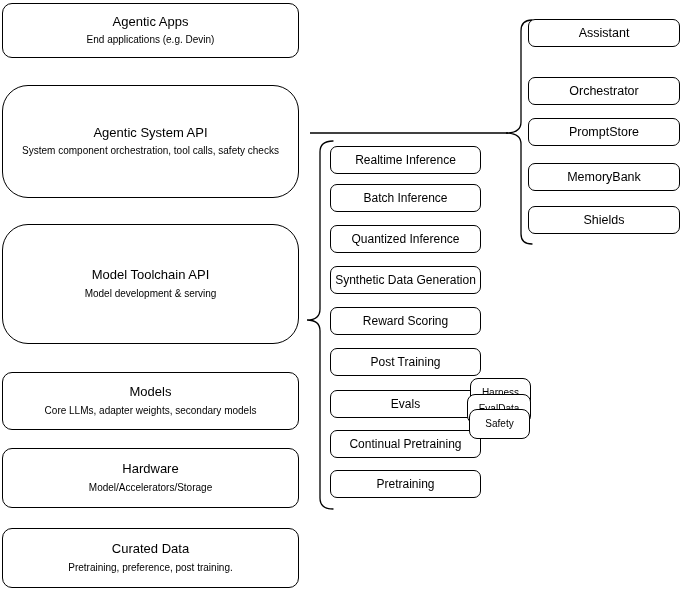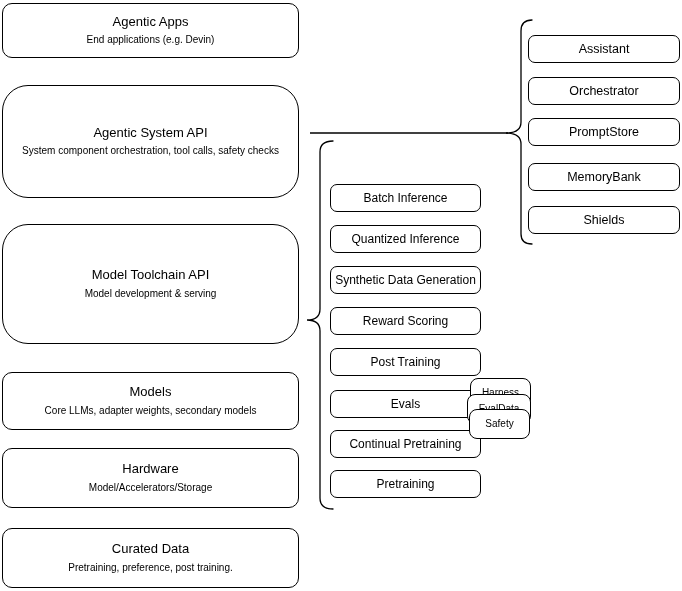--- a/index.html
+++ b/index.html
@@ -101,32 +101,33 @@
   <div class="node stack-box" style="top:448px;height:60px;">
     <div class="box-title">Hardware</div>
     <div class="box-subtitle">Model/Accelerators/Storage</div>
   </div>
 
   <div class="node stack-box" style="top:528px;height:60px;">
     <div class="box-title">Curated Data</div>
     <div class="box-subtitle">Pretraining, preference, post training.</div>
   </div>
 
+  <div class="node mid-node" style="top:146px;">Realtime Inference</div>
   <div class="node mid-node" style="top:184px;">Batch Inference</div>
   <div class="node mid-node" style="top:225px;">Quantized Inference</div>
   <div class="node mid-node" style="top:266px;">Synthetic Data Generation</div>
   <div class="node mid-node" style="top:307px;">Reward Scoring</div>
   <div class="node mid-node" style="top:348px;">Post Training</div>
   <div class="node mid-node" style="top:390px;">Evals</div>
   <div class="node mid-node" style="top:430px;">Continual Pretraining</div>
   <div class="node mid-node" style="top:470px;">Pretraining</div>
 
   <div class="pill" style="left:470px;top:378px;width:61px;">Harness</div>
   <div class="pill" style="left:467px;top:394px;width:64px;">EvalData</div>
   <div class="pill" style="left:469px;top:409px;width:61px;">Safety</div>
 
-  <div class="node right-node" style="top:35px;">Assistant</div>
+  <div class="node right-node" style="top:19px;">Assistant</div>
   <div class="node right-node" style="top:77px;">Orchestrator</div>
   <div class="node right-node" style="top:118px;">PromptStore</div>
   <div class="node right-node" style="top:163px;">MemoryBank</div>
   <div class="node right-node" style="top:206px;">Shields</div>
 
 </div>
 
 </body></html>

